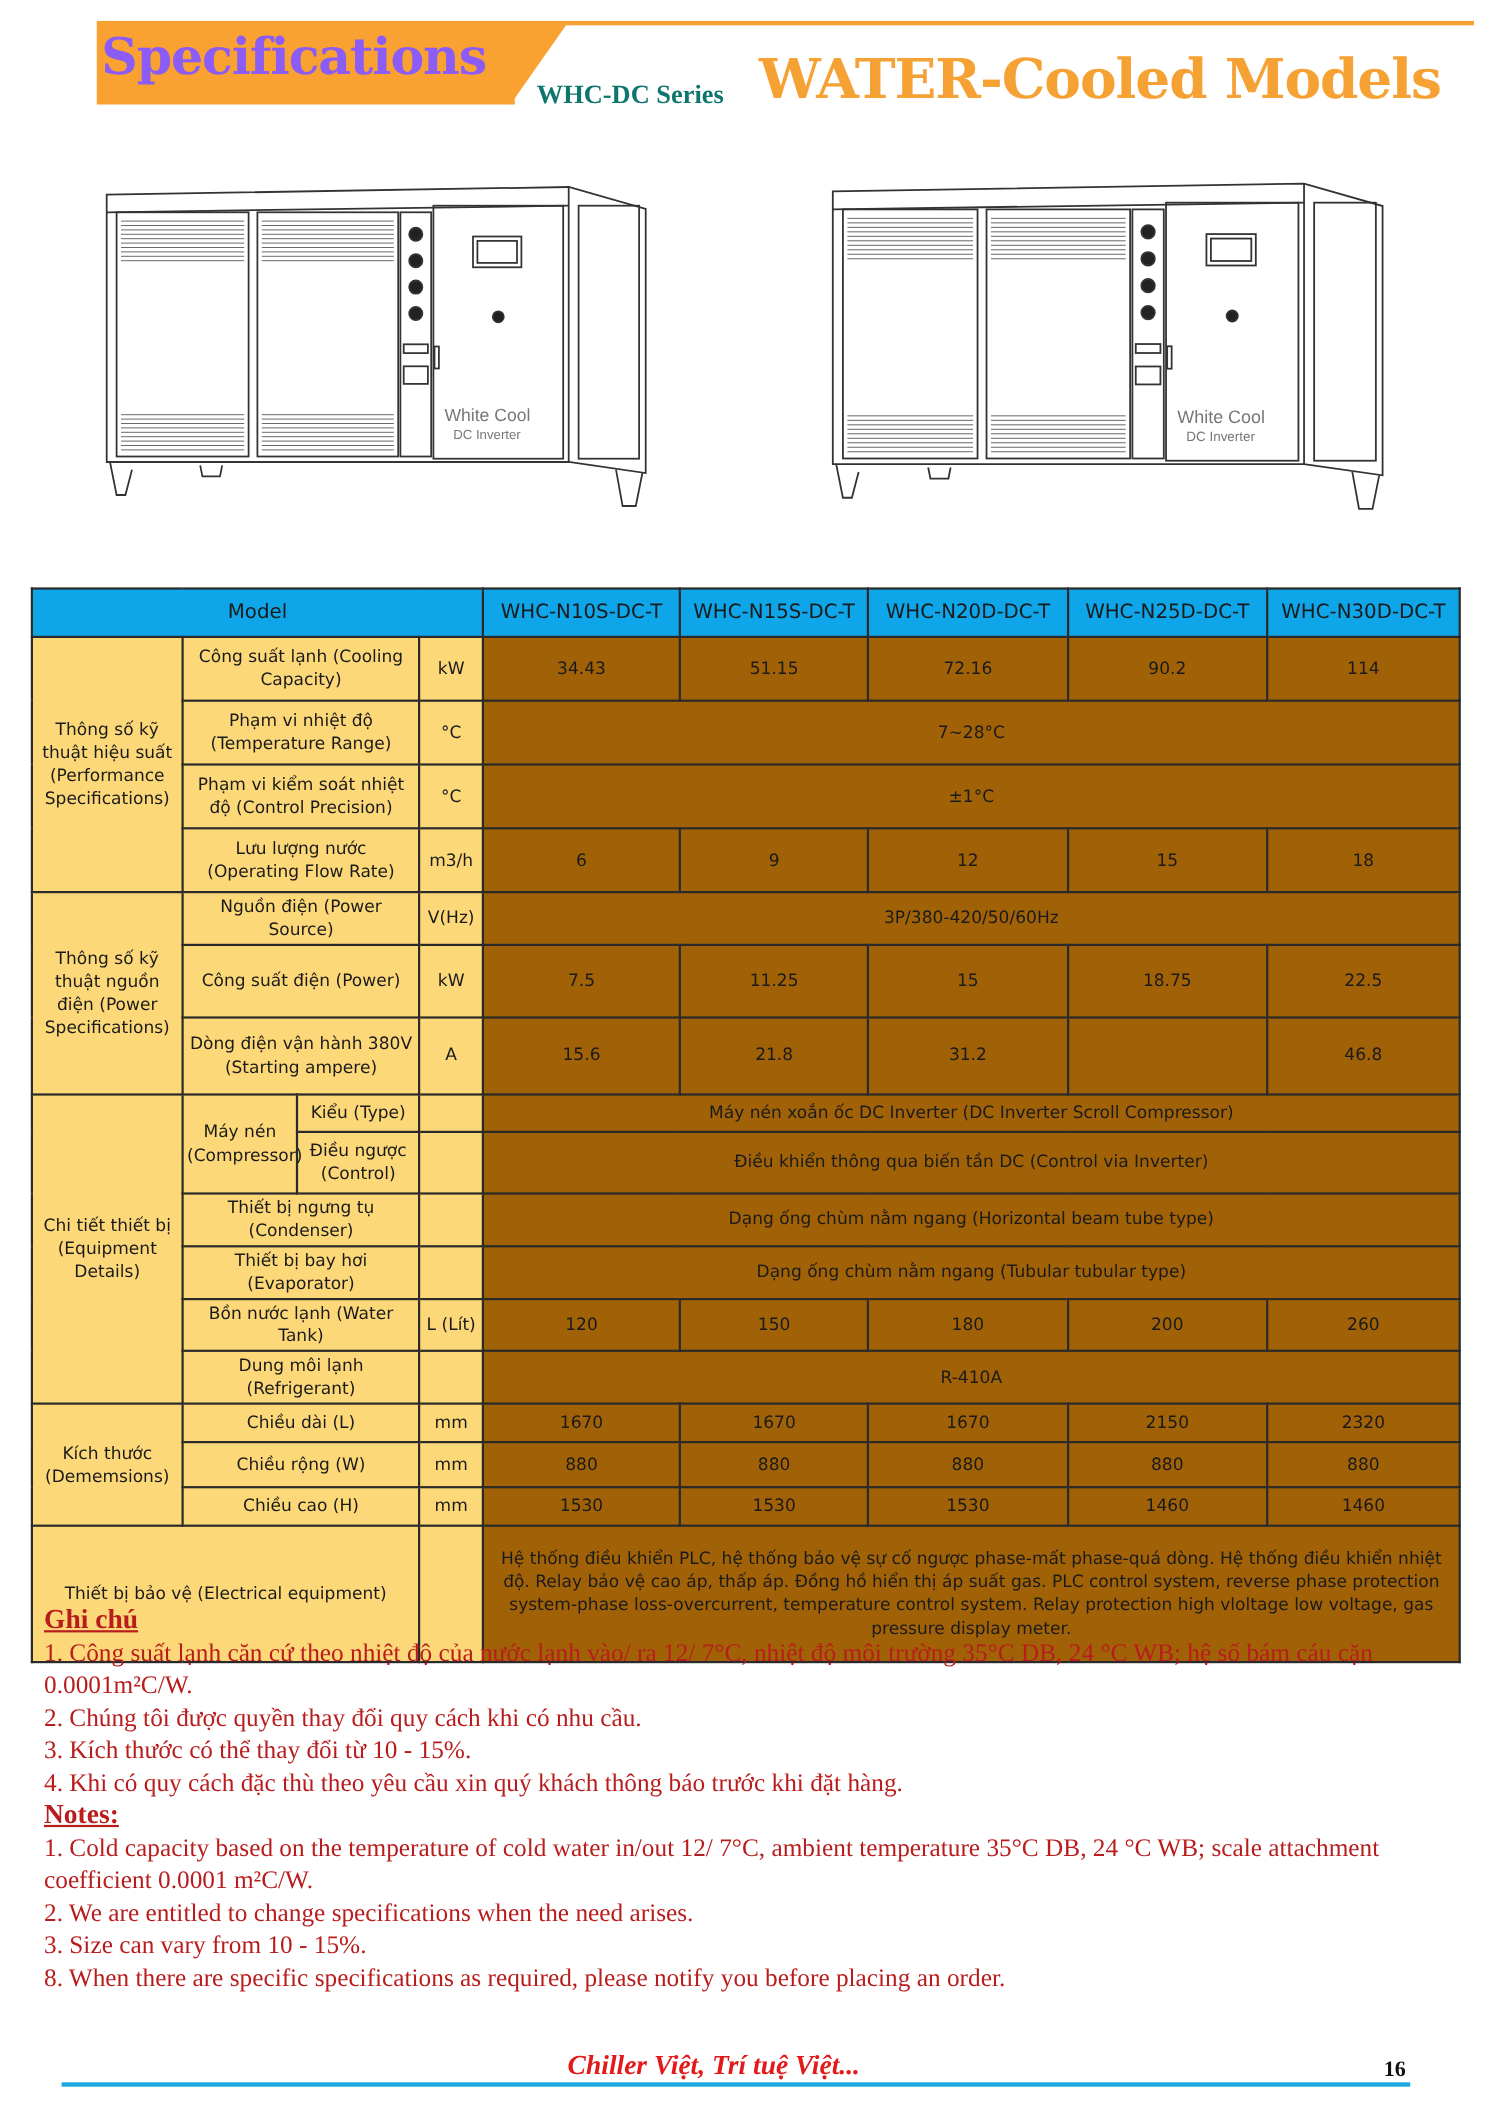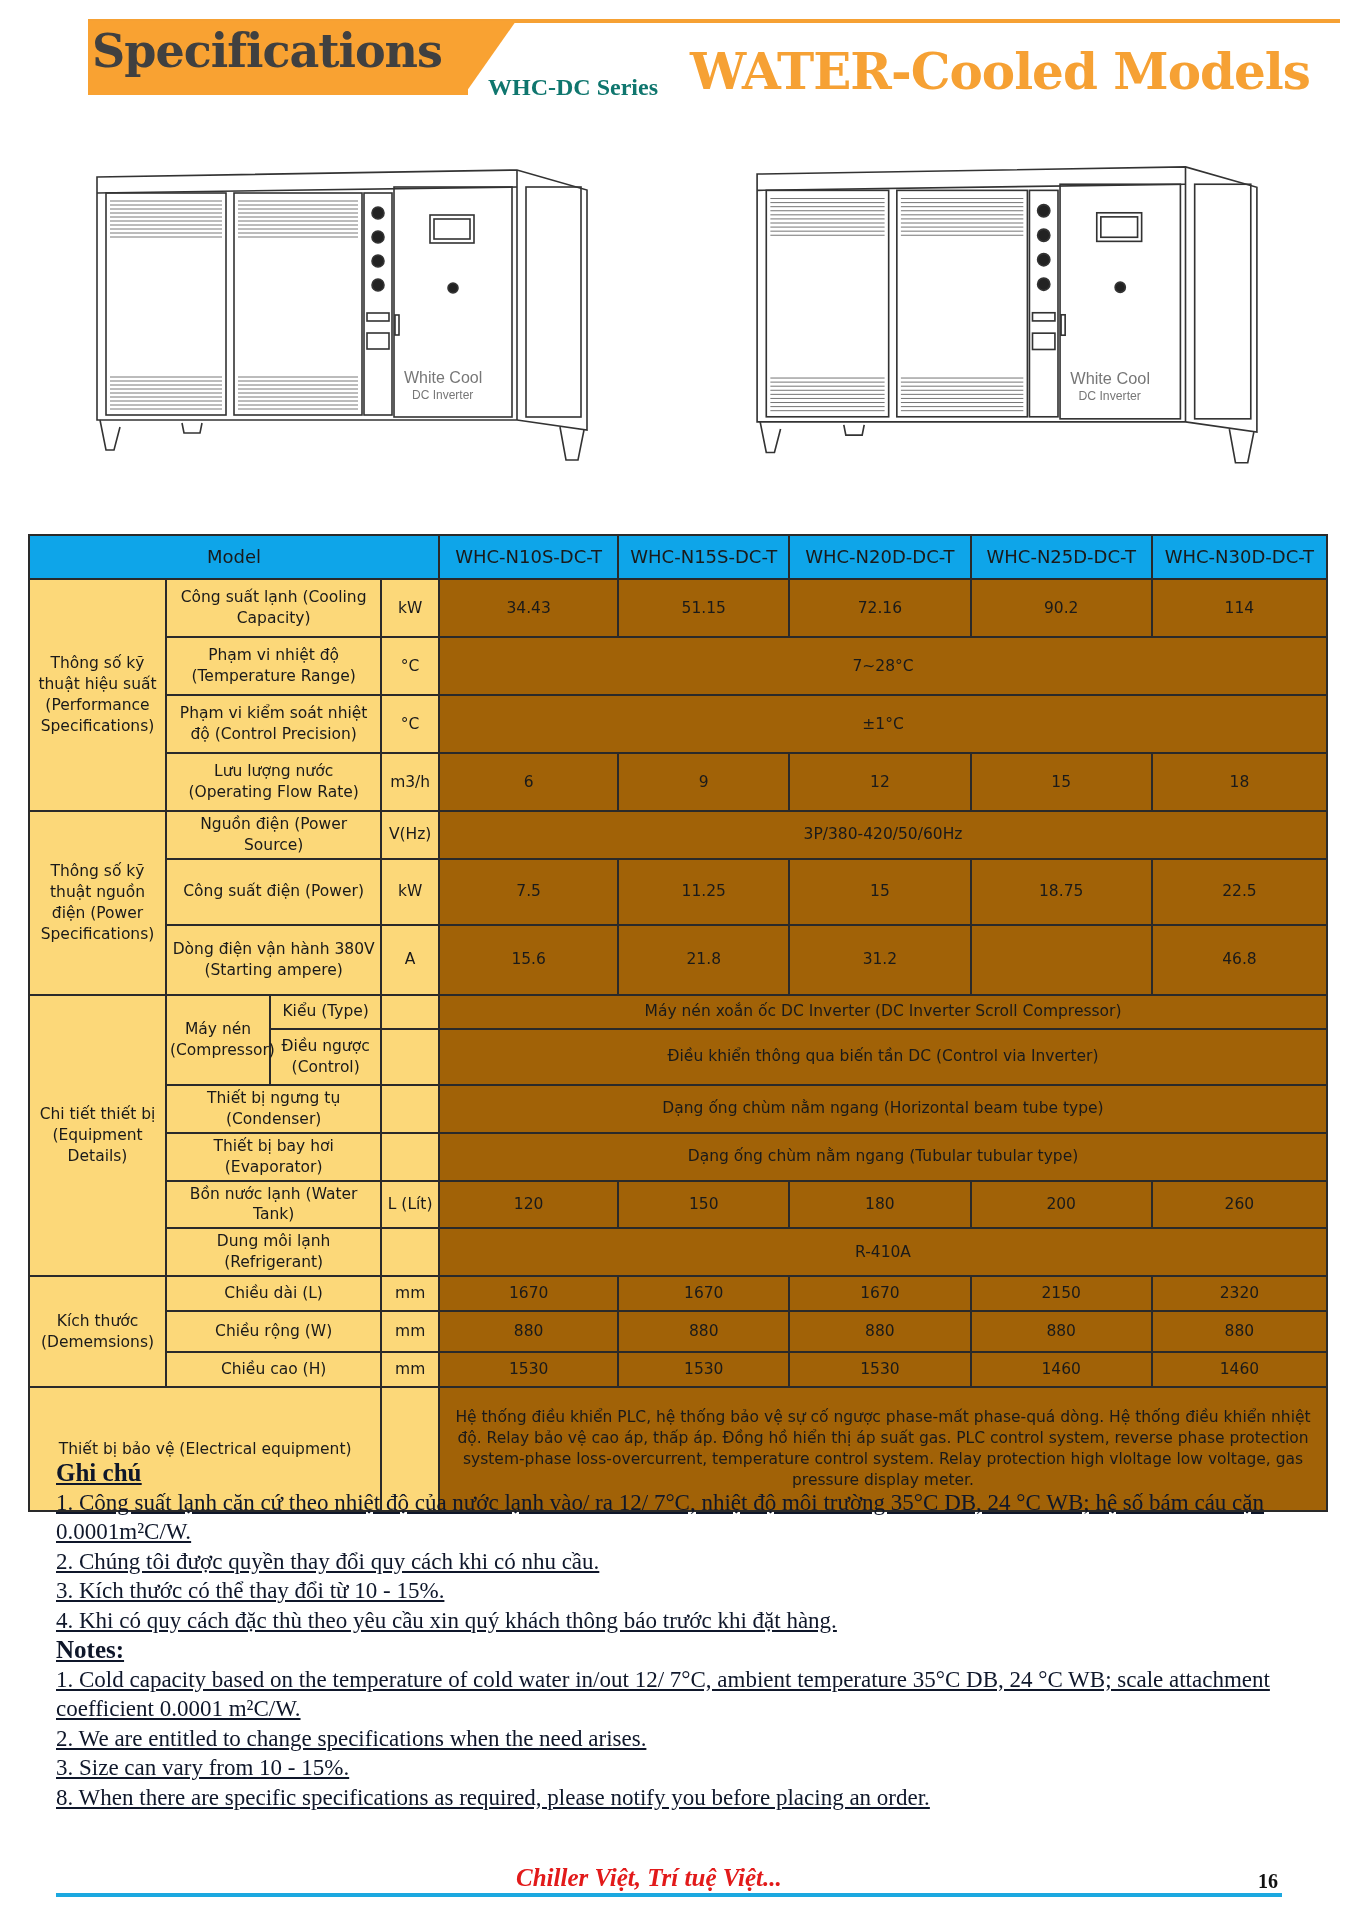--- a/index.html
+++ b/index.html
@@ -1,34 +1,34 @@
 <!DOCTYPE html>
 <html><head>
 <meta charset="utf-8">
 <style>
   html, body { margin:0; padding:0; }
   body { width:1357px; height:1920px; background:#ffffff; position:relative; overflow:hidden; font-family:"DejaVu Sans", sans-serif; color:#1a1a1a; }
   .hdr-line { position:absolute; left:88px; top:19px; width:1252px; height:4px; background:#f6a134; }
   .hdr-tab { position:absolute; left:88px; top:21px; height:74px; width:380px; background:#f9a232; }
   .hdr-slant { position:absolute; left:464px; top:21px; width:0; height:0; border-left:0 solid transparent; border-top:74px solid #f9a232; border-right:52px solid transparent; }
-  .hdr-title { position:absolute; left:92px; top:24px; font-family:"DejaVu Serif", serif; font-weight:bold; font-size:46px; color:#404040; letter-spacing:-1px; }
+  .hdr-title { position:absolute; left:92px; top:24px; font-family:"DejaVu Serif", serif; font-weight:bold; font-size:46px; color:#8b5cf6; letter-spacing:-1px; }
   .hdr-series { position:absolute; left:488px; top:74px; font-family:"Liberation Serif", serif; font-weight:bold; font-size:24px; color:#0f766e; }
   .hdr-models { position:absolute; left:690px; top:42px; font-family:"DejaVu Serif", serif; font-weight:bold; font-size:50px; color:#f6a134; letter-spacing:-1px; }
 
   .machine { position:absolute; top:165px; }
   .machine svg { display:block; }
 
   table.spec { position:absolute; left:28px; top:534px; width:1300px; border-collapse:collapse; table-layout:fixed; font-family:"DejaVu Sans", sans-serif; font-size:15.5px; }
   table.spec td { border:2px solid #2a2a2a; text-align:center; vertical-align:middle; padding:2px 3px; line-height:1.35; }
   td.hd { background:#0ea5e9; font-size:18px; height:38px; white-space:nowrap; }
   td.lbl { background:#fcd879; }
   td.val { background:#a16207; }
   td.prot { font-size:15.5px; padding:8px 18px; }
 
-  .notes { position:absolute; left:56px; top:1458px; width:1280px; font-family:"Liberation Serif", serif; font-size:23px; line-height:29.5px; color:#0f172a;text-decoration:underline; }
+  .notes { position:absolute; left:40px; top:1458px; width:1280px; font-family:"Liberation Serif", serif; font-size:23px; line-height:29.5px; color:#b91c1c; }
   .notes .head { font-weight:bold; text-decoration:underline; font-size:25px; }
   .notes p { margin:0; }
 
   .foot-text { position:absolute; left:516px; top:1864px; font-family:"Liberation Serif", serif; font-style:italic; font-weight:bold; font-size:25px; color:#e21a1a; }
   .foot-page { position:absolute; left:1258px; top:1870px; font-family:"Liberation Serif", serif; font-weight:bold; font-size:20px; color:#111; }
   .foot-line { position:absolute; left:56px; top:1893px; width:1226px; height:4px; background:#1ba8e0; }
 </style>
 </head>
 <body>
 

